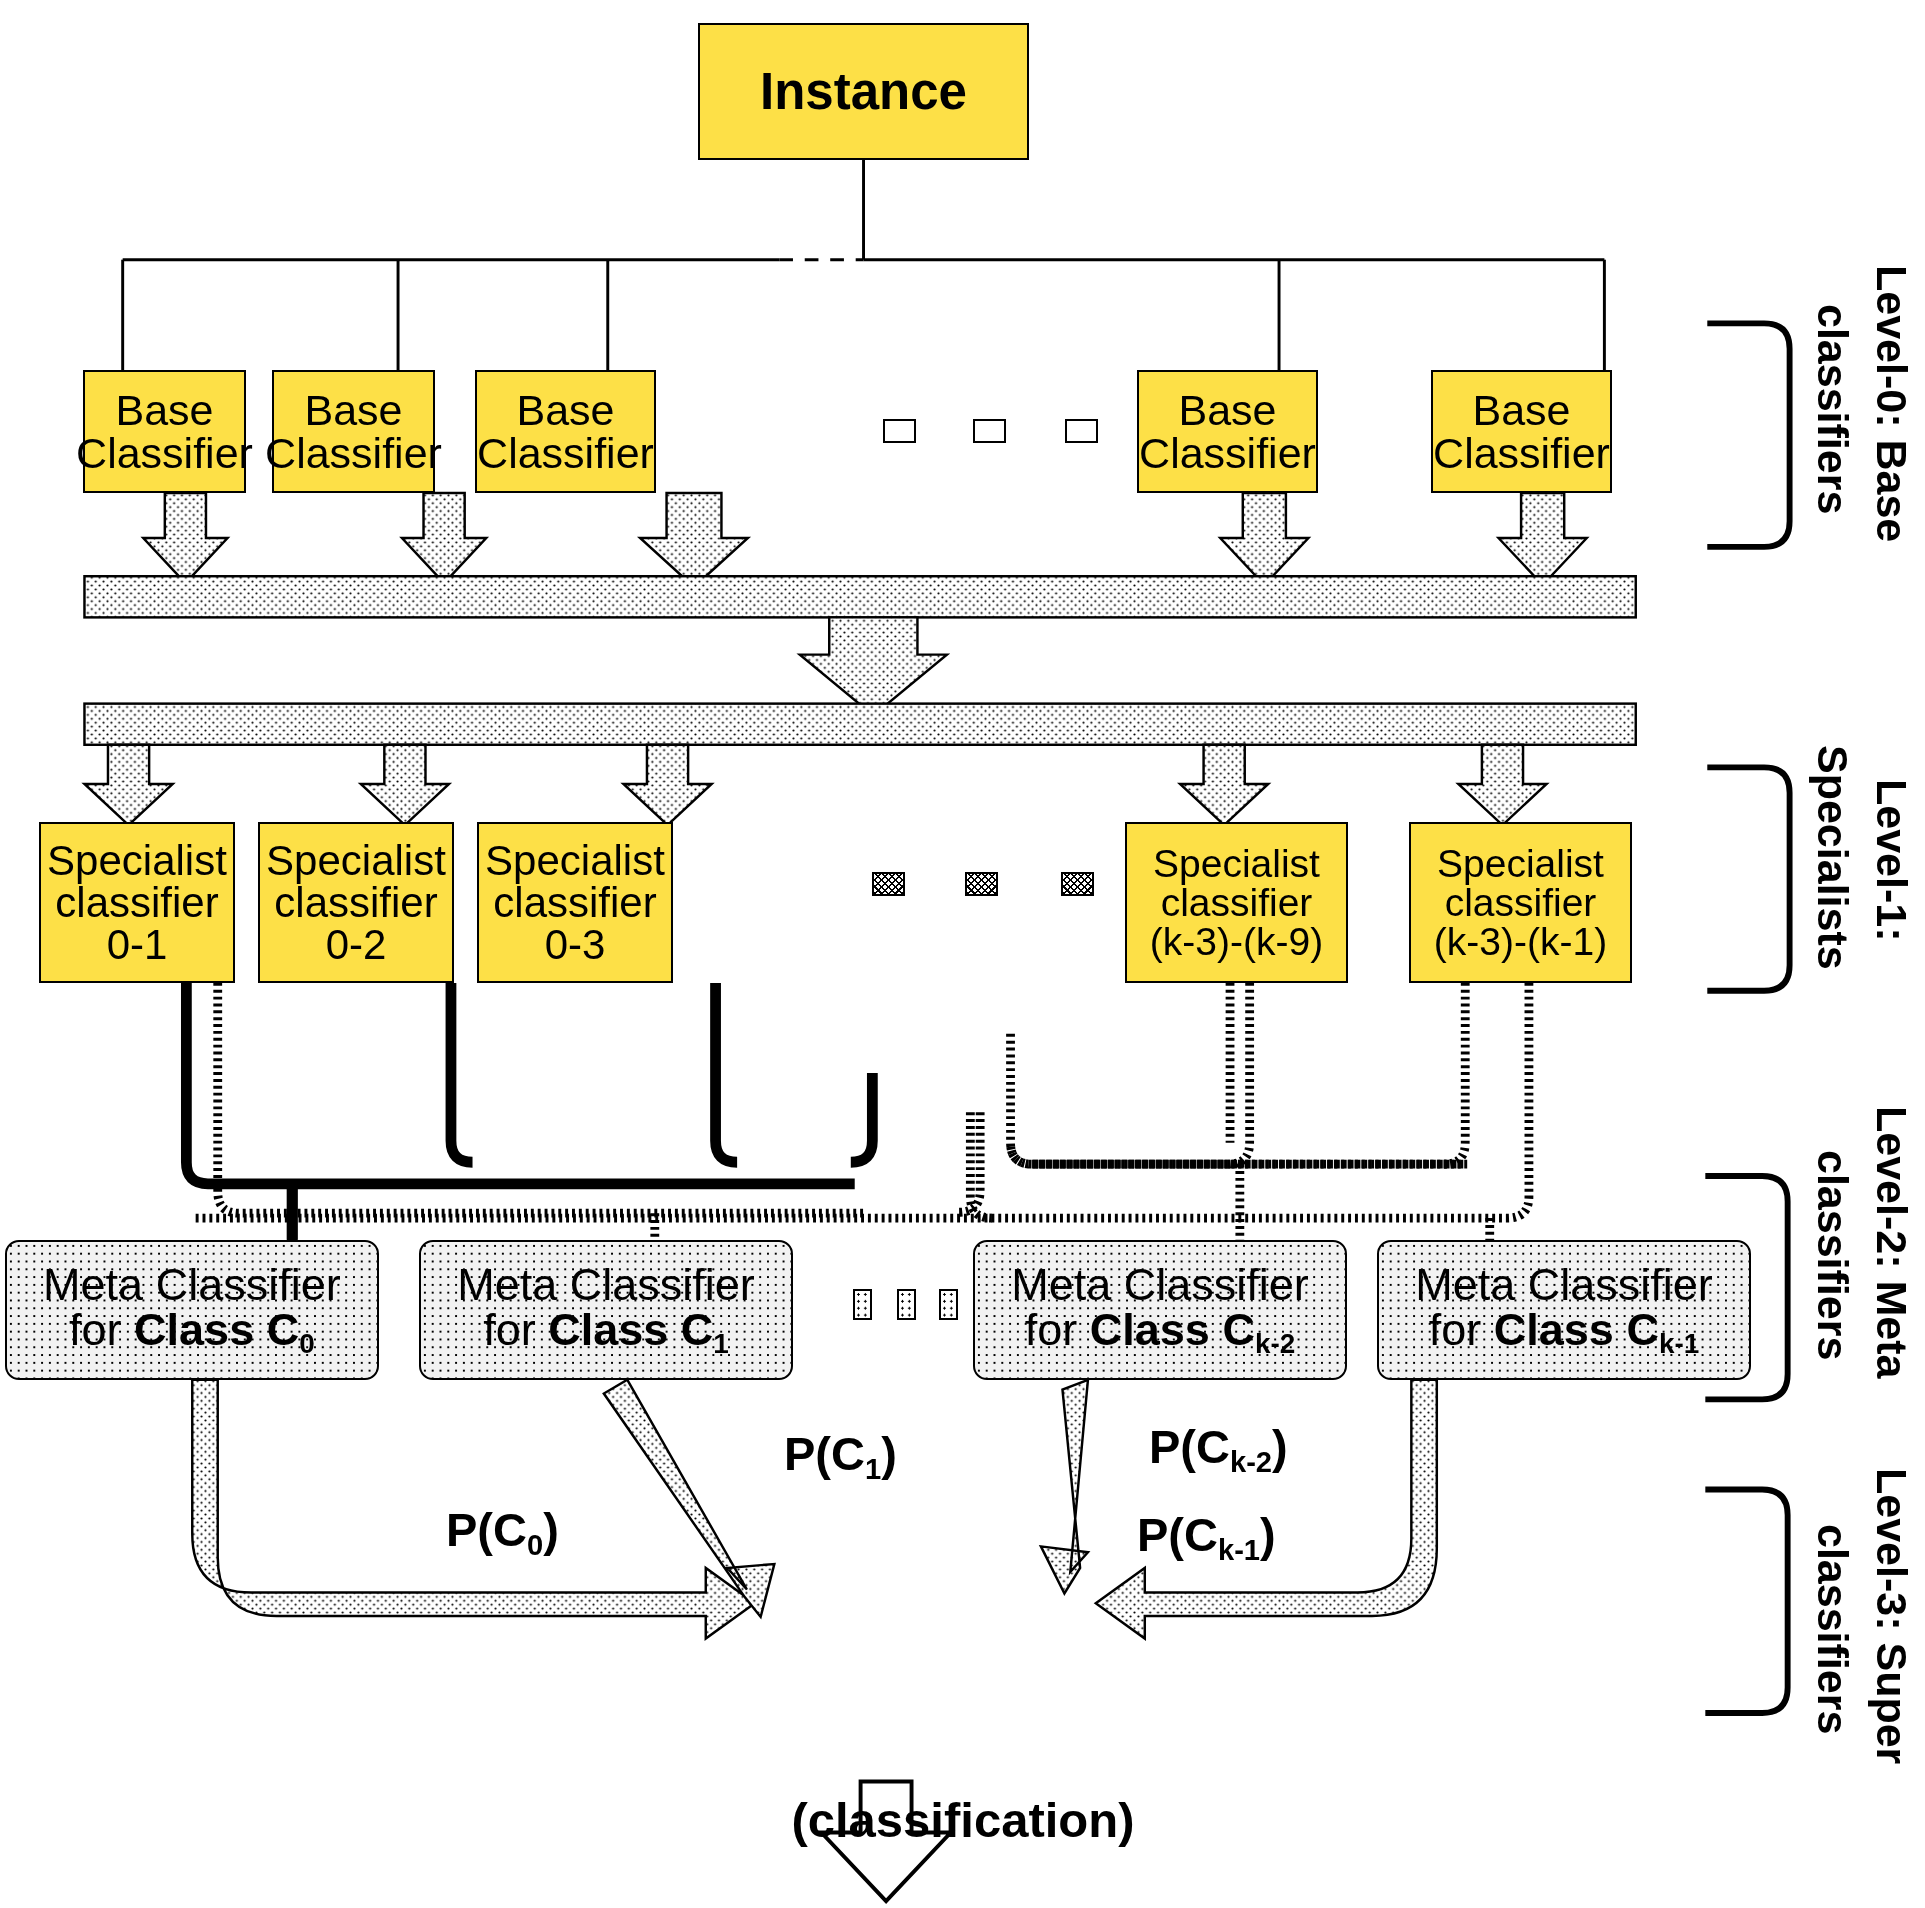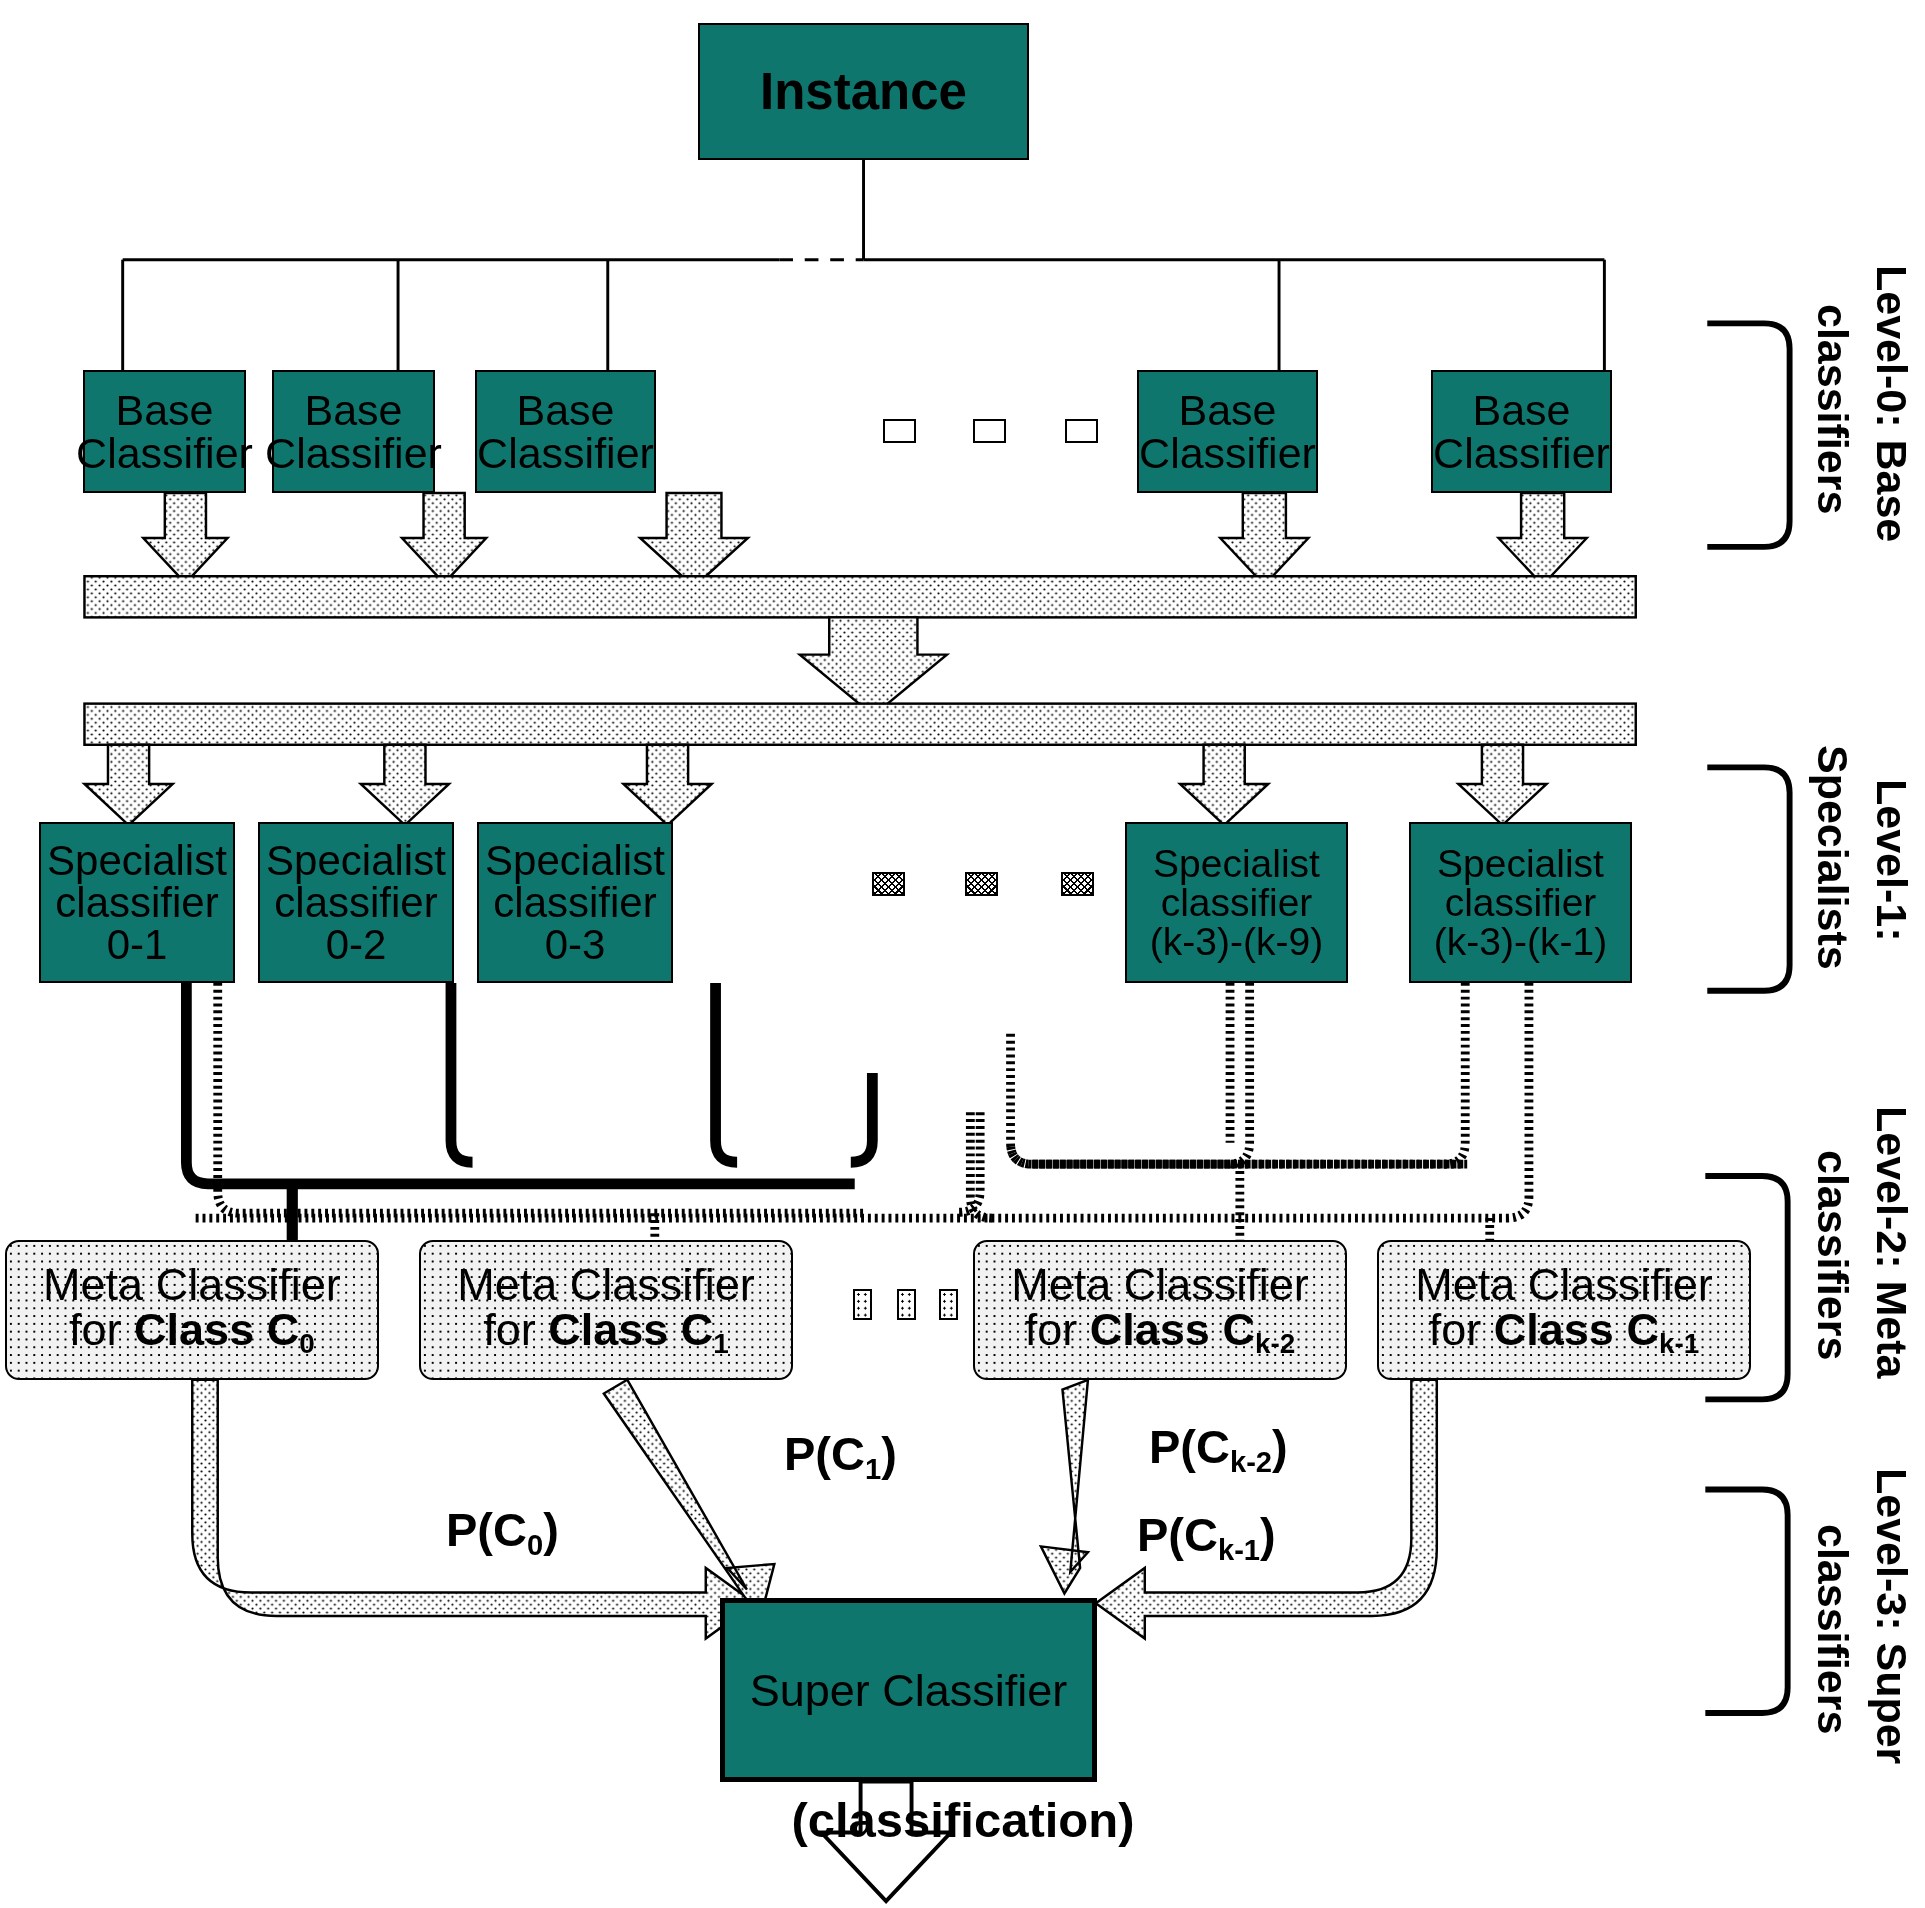--- a/index.html
+++ b/index.html
@@ -1,19 +1,19 @@
 <!DOCTYPE html>
 <html><head>
 <meta charset="utf-8">
 <style>
   html,body{margin:0;padding:0;background:#ffffff;}
   body{width:1926px;height:1908px;overflow:hidden;font-family:"Liberation Sans",sans-serif;}
   #stage{position:relative;width:1926px;height:1908px;}
   svg#canvas{position:absolute;left:0;top:0;width:1926px;height:1908px;}
-  .bx{position:absolute;box-sizing:border-box;border:2.9px solid #000;background:#0f766e;
+  .bx{position:absolute;box-sizing:border-box;border:2.9px solid #000;background:#fde047;
       display:flex;flex-direction:column;align-items:center;justify-content:center;
       text-align:center;line-height:1.0;}
   .bx.dotfill{background-color:#f2f2f2;
       background-image:radial-gradient(#000 1px, transparent 1.1px);
       background-size:7.8px 7.8px;border-radius:14px;}
   .instance{font-size:51px;font-weight:bold;}
   .base{font-size:43px;font-weight:normal;}
   .spec{font-size:42px;font-weight:normal;}
   .meta{font-size:45px;font-weight:normal;}
   .meta b{font-weight:bold;}
@@ -230,23 +230,20 @@
     <span>Meta Classifier</span>
     <span>
       <span>for </span><b>Class C</b><b><sub>k-1</sub></b>
     </span>
   </div>
 
   <div class="elz dot" style="left:853px;top:1289px;width:14.7px;height:27.4px;"></div>
   <div class="elz dot" style="left:897px;top:1289px;width:14.7px;height:27.4px;"></div>
   <div class="elz dot" style="left:939px;top:1289px;width:14.7px;height:27.4px;"></div>
 
-  <div class="bx superc" style="left:720px;top:1598px;width:377px;height:184px;border-width:5.9px;">
-    <span>Super Classifier</span>
-  </div>
 
   <div class="plabel" style="left:446px;top:1502px;">
     <span>P(C</span><sub>0</sub><span>)</span>
   </div>
   <div class="plabel" style="left:784px;top:1426px;">
     <span>P(C</span><sub>1</sub><span>)</span>
   </div>
   <div class="plabel" style="left:1149px;top:1419px;">
     <span>P(C</span><sub>k-2</sub><span>)</span>
   </div>

